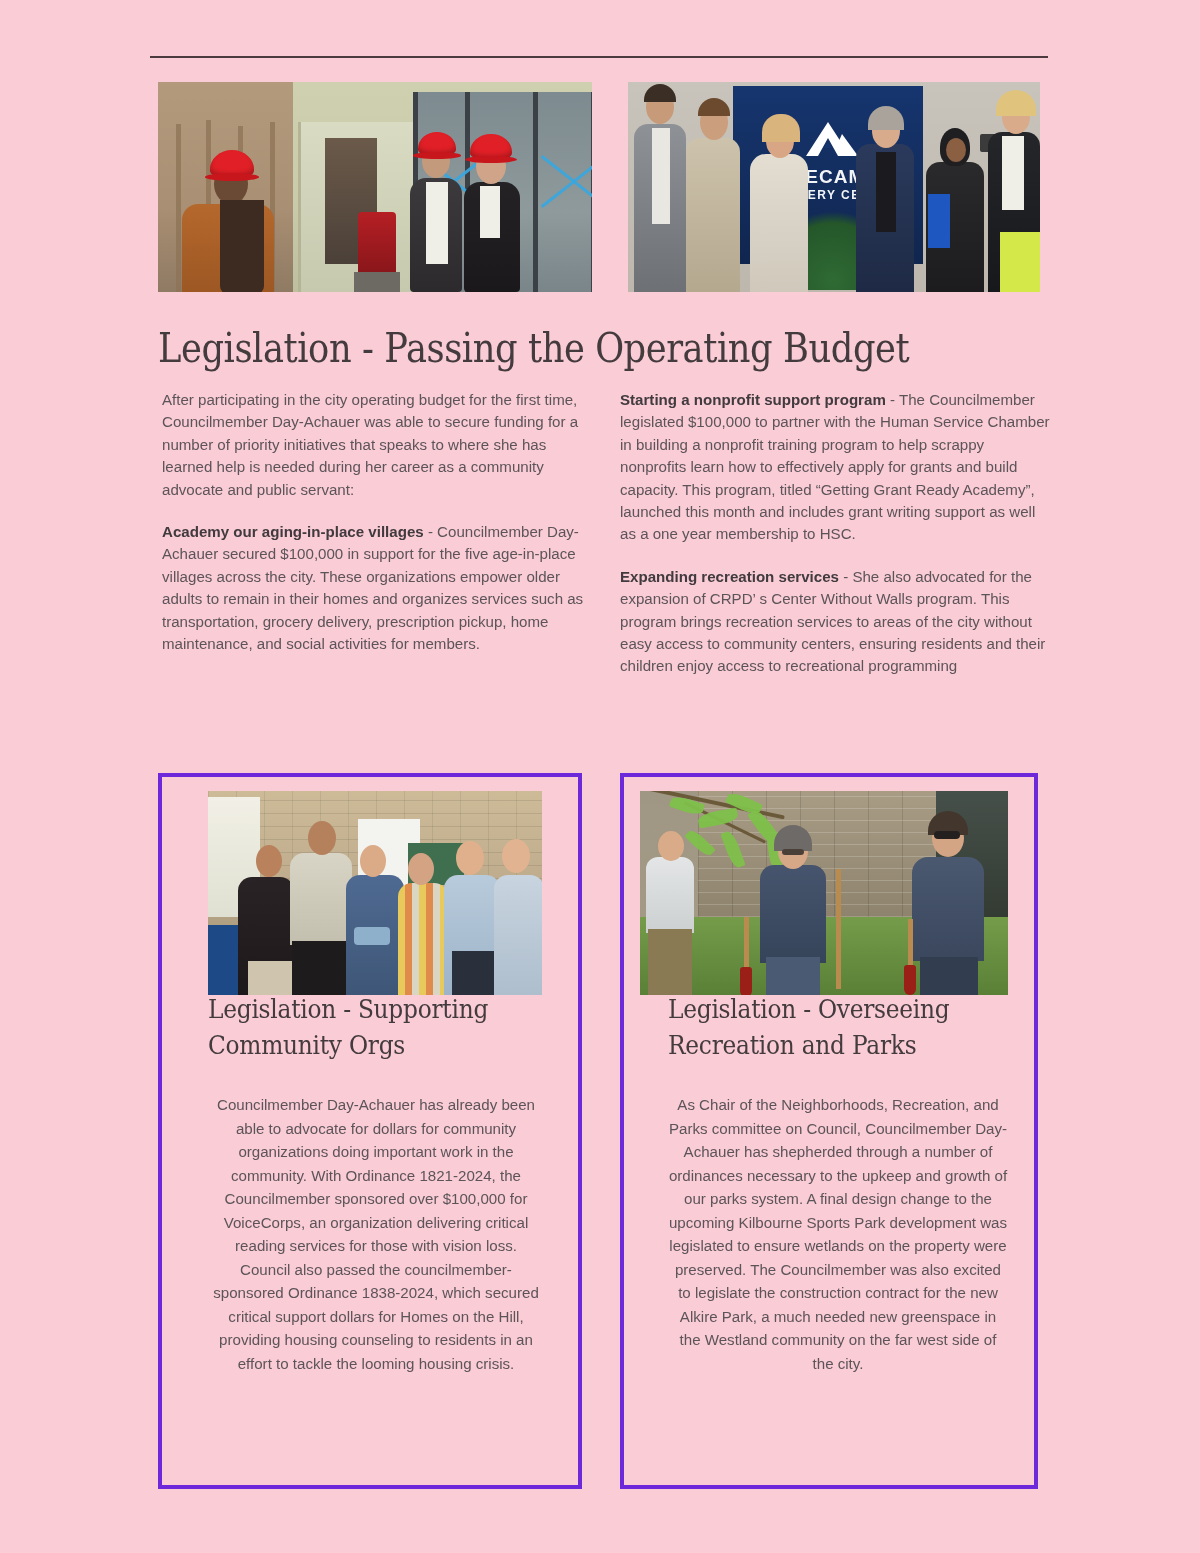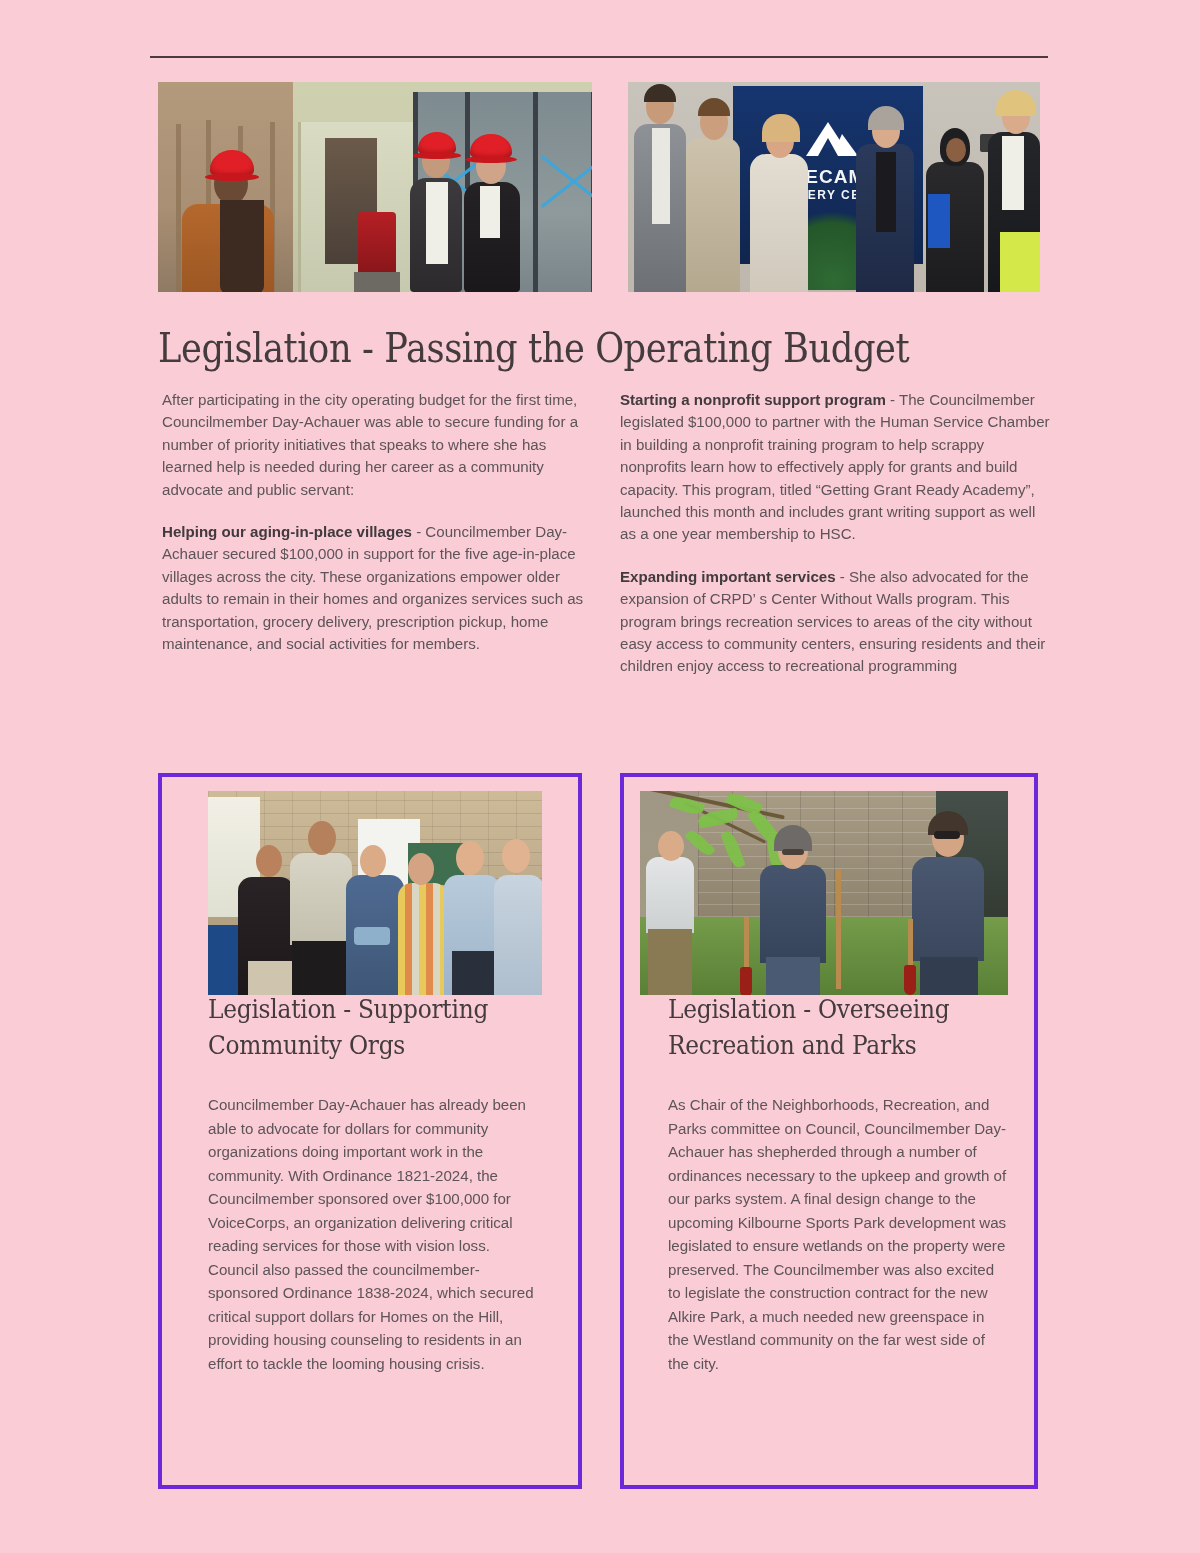--- a/index.html
+++ b/index.html
@@ -237,20 +237,21 @@
   }
   #card-left  .card-title { left: 46px; top: 214px; width: 400px; }
   #card-right .card-title { left: 44px; top: 214px; width: 400px; }
 
   .card-body {
     position: absolute;
     font-family: "Liberation Sans", sans-serif;
     font-size: 15.1px;
     line-height: 23.5px;
     color: #5d5459;
+    text-align: center;
   }
   #card-left  .card-body { left: 46px; top: 316px; width: 336px; }
   #card-right .card-body { left: 44px; top: 316px; width: 340px; }
 </style>
 </head>
 <body>
 
 <div class="page">
 
   <div class="top-rule"></div>
@@ -337,26 +338,26 @@
       <div style="position:absolute;left:374px;top:18px;width:28px;height:34px;background:#d9ab8a;border-radius:50%;"></div>
       <div style="position:absolute;left:368px;top:8px;width:40px;height:26px;background:#e0c47e;border-radius:20px 20px 0 0;"></div>
       <div style="position:absolute;left:372px;top:150px;width:40px;height:60px;background:#d4e84a;"></div>
     </div>
   </div>
 
   <h1 class="main-title">Legislation - Passing the Operating Budget</h1>
 
   <div class="col" id="col-left">
     <p><span>After participating in the city operating budget for the first time, Councilmember Day-Achauer was able to secure funding for a number of priority initiatives that speaks to where she has learned help is needed during her career as a community advocate and public servant:</span></p>
-    <p><b>Helping our aging-in-place villages</b><span> - Councilmember Day-Achauer secured $100,000 in support for the five age-in-place villages across the city. These organizations empower older adults to remain in their homes and organizes services such as transportation, grocery delivery, prescription pickup, home maintenance, and social activities for members.</span></p>
+    <p><b>Academy our aging-in-place villages</b><span> - Councilmember Day-Achauer secured $100,000 in support for the five age-in-place villages across the city. These organizations empower older adults to remain in their homes and organizes services such as transportation, grocery delivery, prescription pickup, home maintenance, and social activities for members.</span></p>
   </div>
 
   <div class="col" id="col-right">
     <p><b>Starting a nonprofit support program</b><span> - The Councilmember legislated $100,000 to partner with the Human Service Chamber in building a nonprofit training program to help scrappy nonprofits learn how to effectively apply for grants and build capacity. This program, titled “Getting Grant Ready Academy”, launched this month and includes grant writing support as well as a one year membership to HSC.</span></p>
-    <p><b>Expanding important services</b><span> - She also advocated for the expansion of CRPD’ s Center Without Walls program. This program brings recreation services to areas of the city without easy access to community centers, ensuring residents and their children enjoy access to recreational programming</span></p>
+    <p><b>Expanding recreation services</b><span> - She also advocated for the expansion of CRPD’ s Center Without Walls program. This program brings recreation services to areas of the city without easy access to community centers, ensuring residents and their children enjoy access to recreational programming</span></p>
   </div>
 
   <div class="card" id="card-left">
     <div class="photo" id="photo-community" style="left:46px; top:14px; width:334px; height:204px; position:absolute;">
       <div class="ph-inner">
         <div class="comm-bg"></div>
         <div class="comm-brick"></div>
         <div class="comm-window"></div>
         <div class="comm-poster"></div>
         <div class="comm-board"></div>

